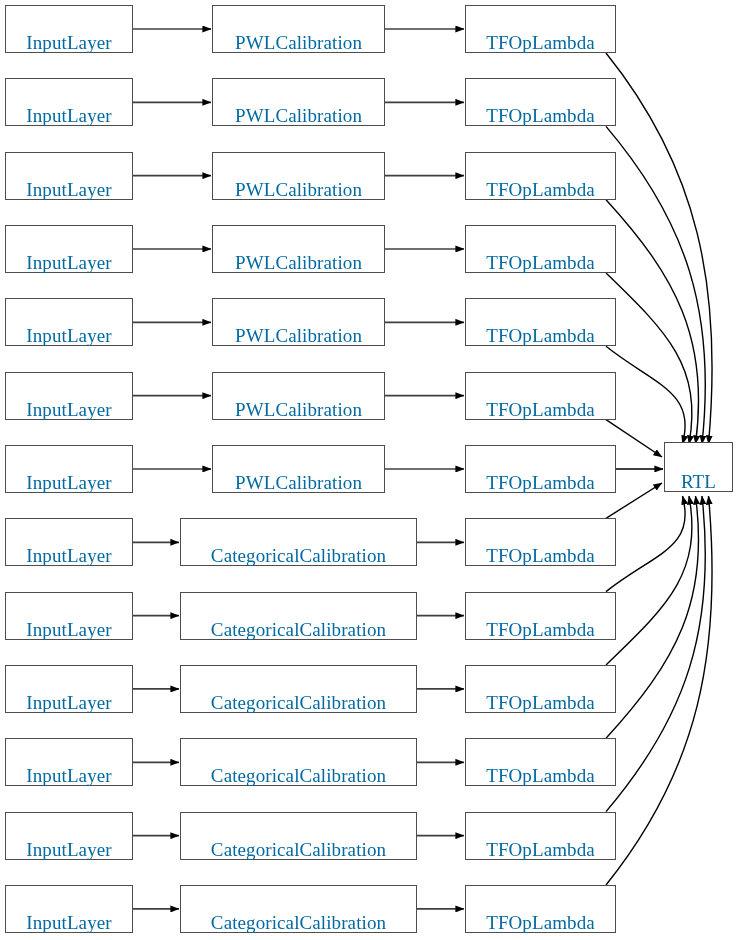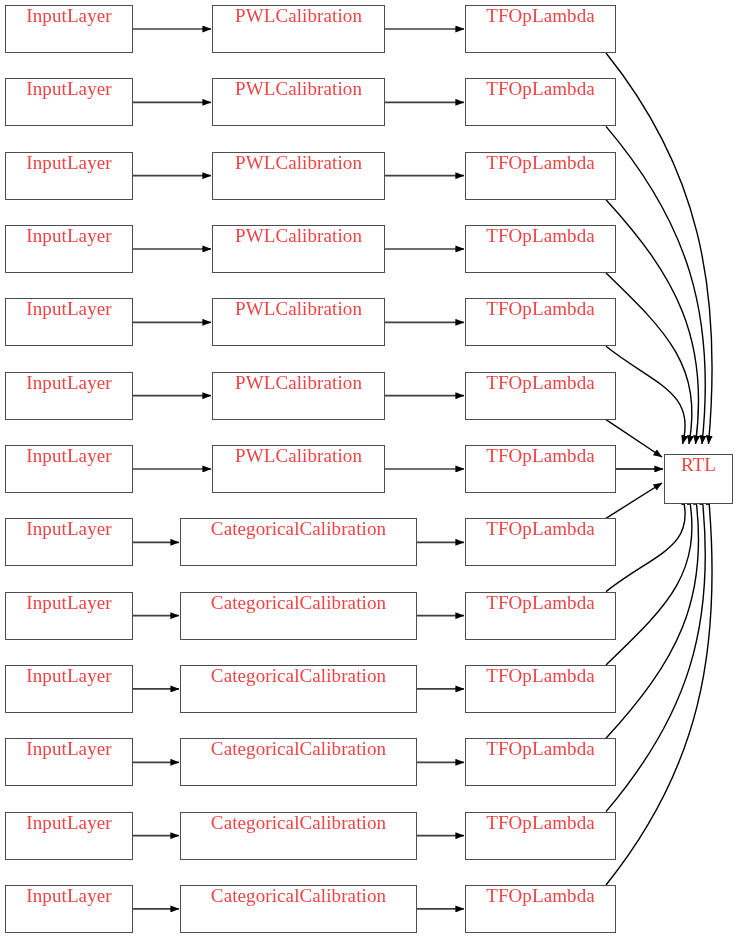--- a/index.html
+++ b/index.html
@@ -24,23 +24,23 @@
     width: 741px;
     height: 940px;
     pointer-events: none;
   }
   .node {
     position: absolute;
     box-sizing: border-box;
     border: 1.6px solid #4d4d4d;
     background: #ffffff;
     display: flex;
-    align-items: flex-start;
+    align-items: flex-end;
     justify-content: center;
-    color: #ef4444;
+    color: #0369a1;
     font-size: 19px;
     line-height: 1;
     white-space: nowrap;
     letter-spacing: 0.1px;
   }
   .node-label {
     display: block;
     padding: 0 2px;
   }
 </style>
@@ -211,18 +211,18 @@
       </div>
       <div class="node" style="left: 5px; top: 884.96px; width: 128px; height: 48px;">
         <span class="node-label">InputLayer</span>
       </div>
       <div class="node" style="left: 180px; top: 884.96px; width: 237px; height: 48px;">
         <span class="node-label">CategoricalCalibration</span>
       </div>
       <div class="node" style="left: 465px; top: 884.96px; width: 151px; height: 48px;">
         <span class="node-label">TFOpLambda</span>
       </div>
-      <div class="node" style="left: 664px; top: 454px; width: 69px; height: 50px;">
+      <div class="node" style="left: 664px; top: 442px; width: 69px; height: 50px;">
         <span class="node-label">RTL</span>
       </div>
     </div>
 
 </div>
 
 </body></html>

